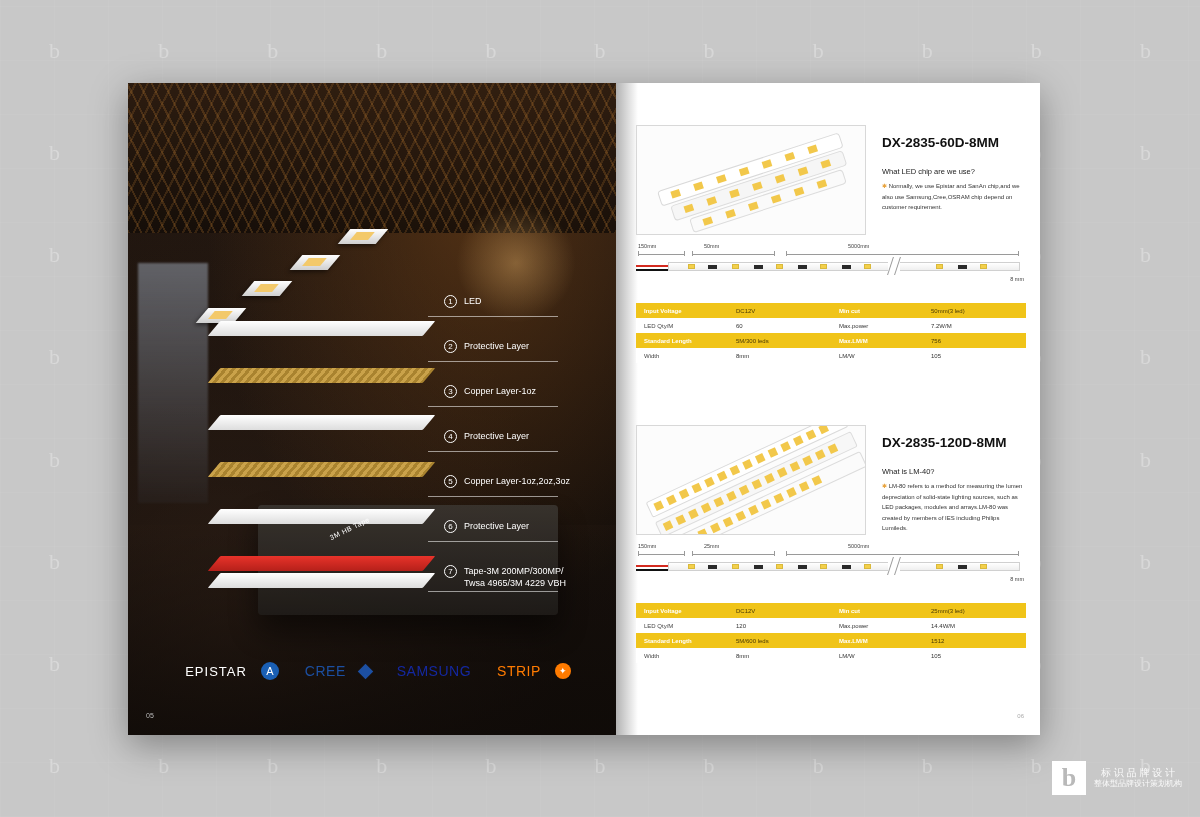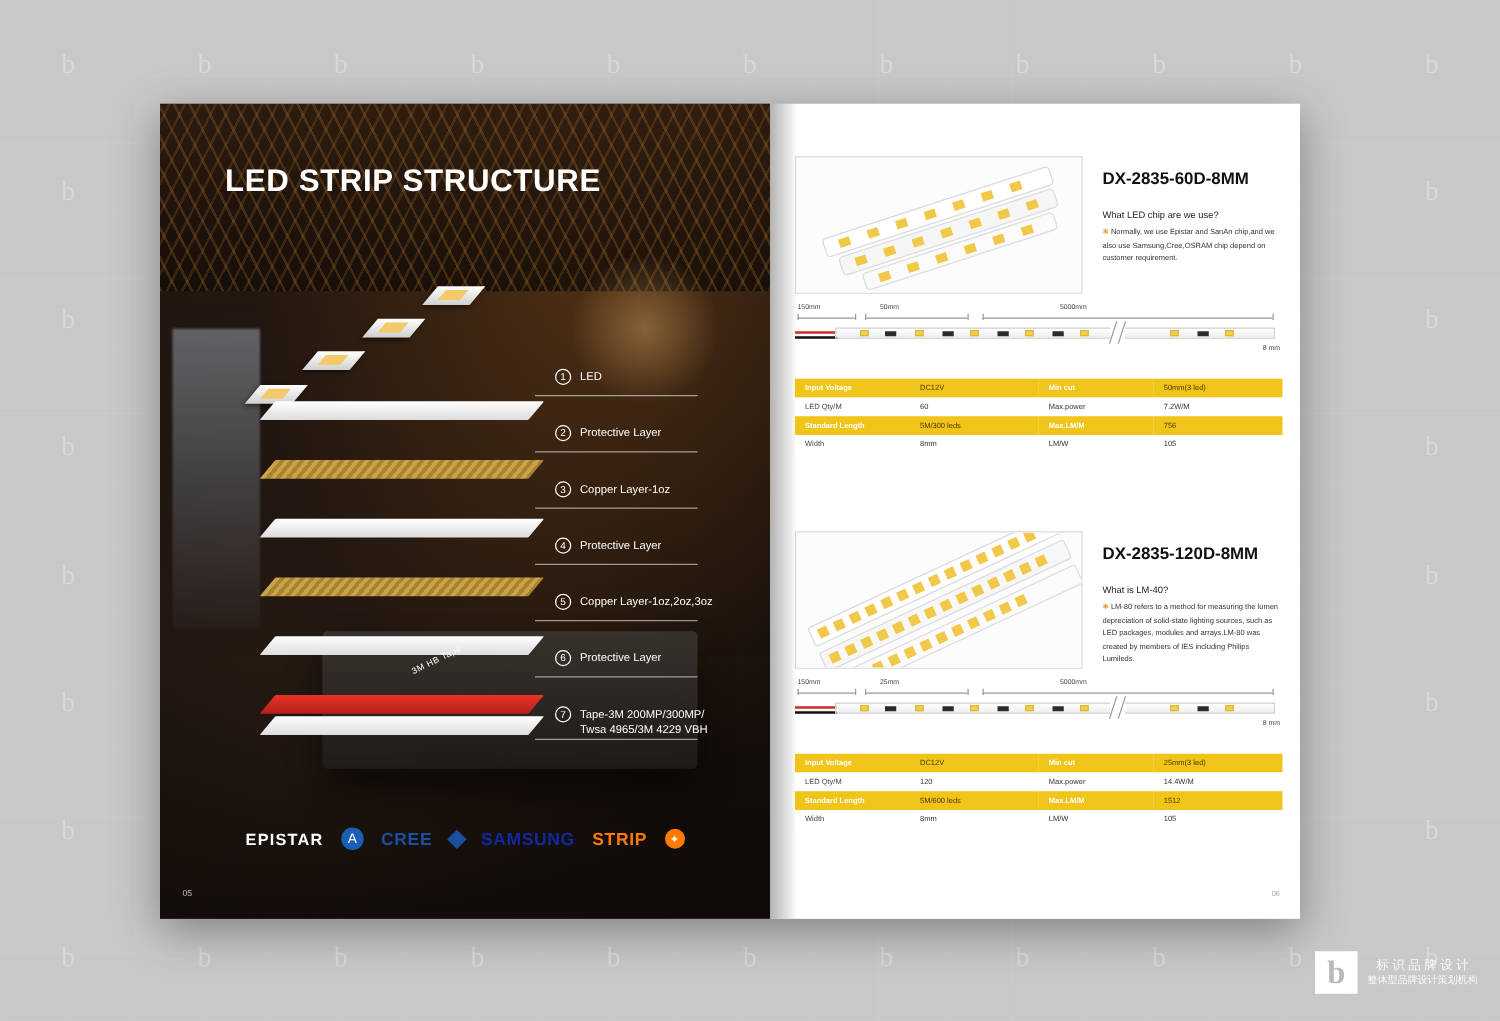--- a/index.html
+++ b/index.html
@@ -124,21 +124,21 @@
     flex: 0 0 auto;
   }
   .callout .txt { color: #ffffff; font-size: 9px; line-height: 1.35; white-space: pre-line; }
   .leader { position: absolute; height: 1px; background: rgba(255,255,255,.55); }
 
   
   #brands {
     position: absolute; left: 0; right: 0; bottom: 55px;
     display: flex; align-items: center; justify-content: center; gap: 14px;
   }
-  .brand { color:#fff; font-size: 14px; font-weight: bold; letter-spacing: .5px; display:flex;align-items:center;gap:3px;}
+  .brand { color:#fff; font-size: 14px; font-weight: normal; letter-spacing: .5px; display:flex;align-items:center;gap:3px;margin-left:12px;}
   .brand.epistar { font-size: 13px; letter-spacing: 1px; }
   .brand.cree { color:#1c4fa1; }
   .brand.samsung { color:#1428a0; }
   .brand.osram { color:#ff7b00; }
   .badge-a {
     width: 18px;height:18px;border-radius:50%;background:#1a5fb4;color:#fff;
     display:flex;align-items:center;justify-content:center;font-size:11px;
   }
   .diamond {
     width: 11px; height: 11px; background:#1c4fa1; transform: rotate(45deg);
@@ -324,21 +324,20 @@
 
   <div id="spread">
 
     <div id="page-left">
       <div class="ceiling"></div>
       <div class="window-glow"></div>
       <div class="lamp-glow"></div>
       <div class="room-floor"></div>
       <div class="bed"></div>
 
-      <div id="left-title">LED STRIP STRUCTURE</div>
 
       <div class="chip" style="left:74px; top:225px;">
           <i></i>
         </div>
       <div class="chip" style="left:120px; top:198px;">
           <i></i>
         </div>
       <div class="chip" style="left:168px; top:172px;">
           <i></i>
         </div>

